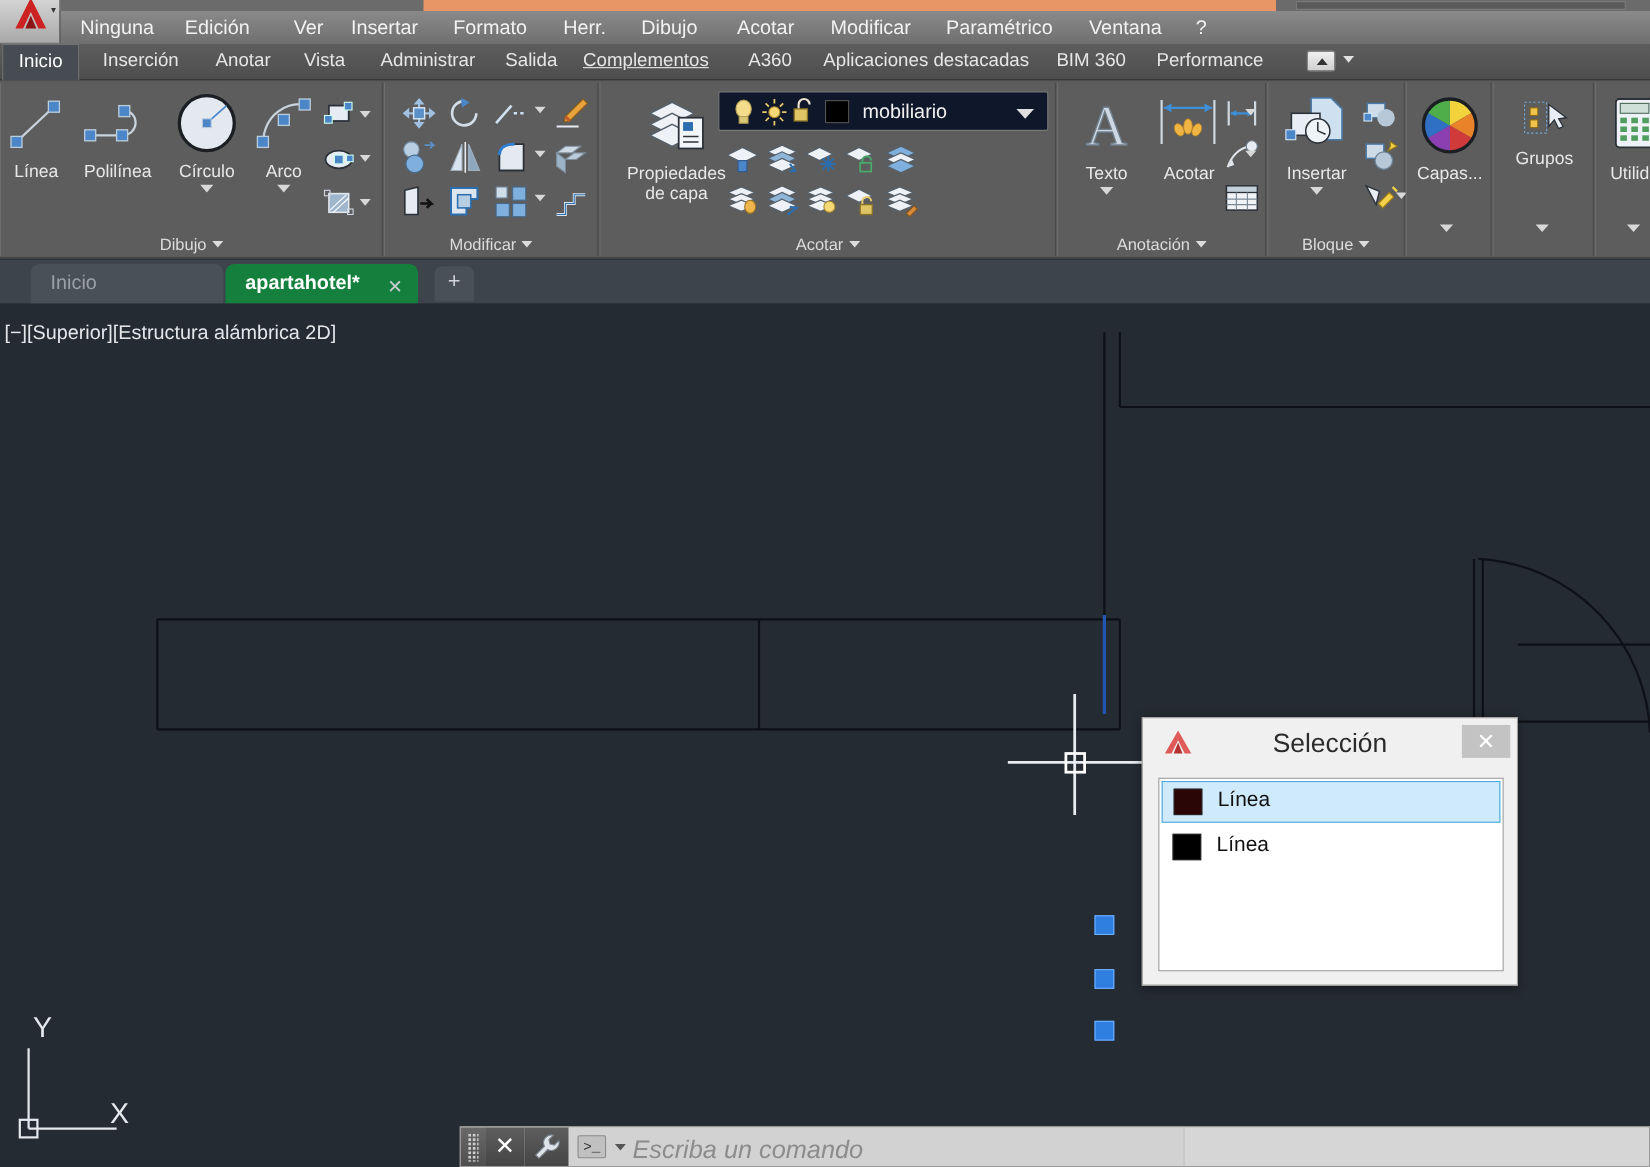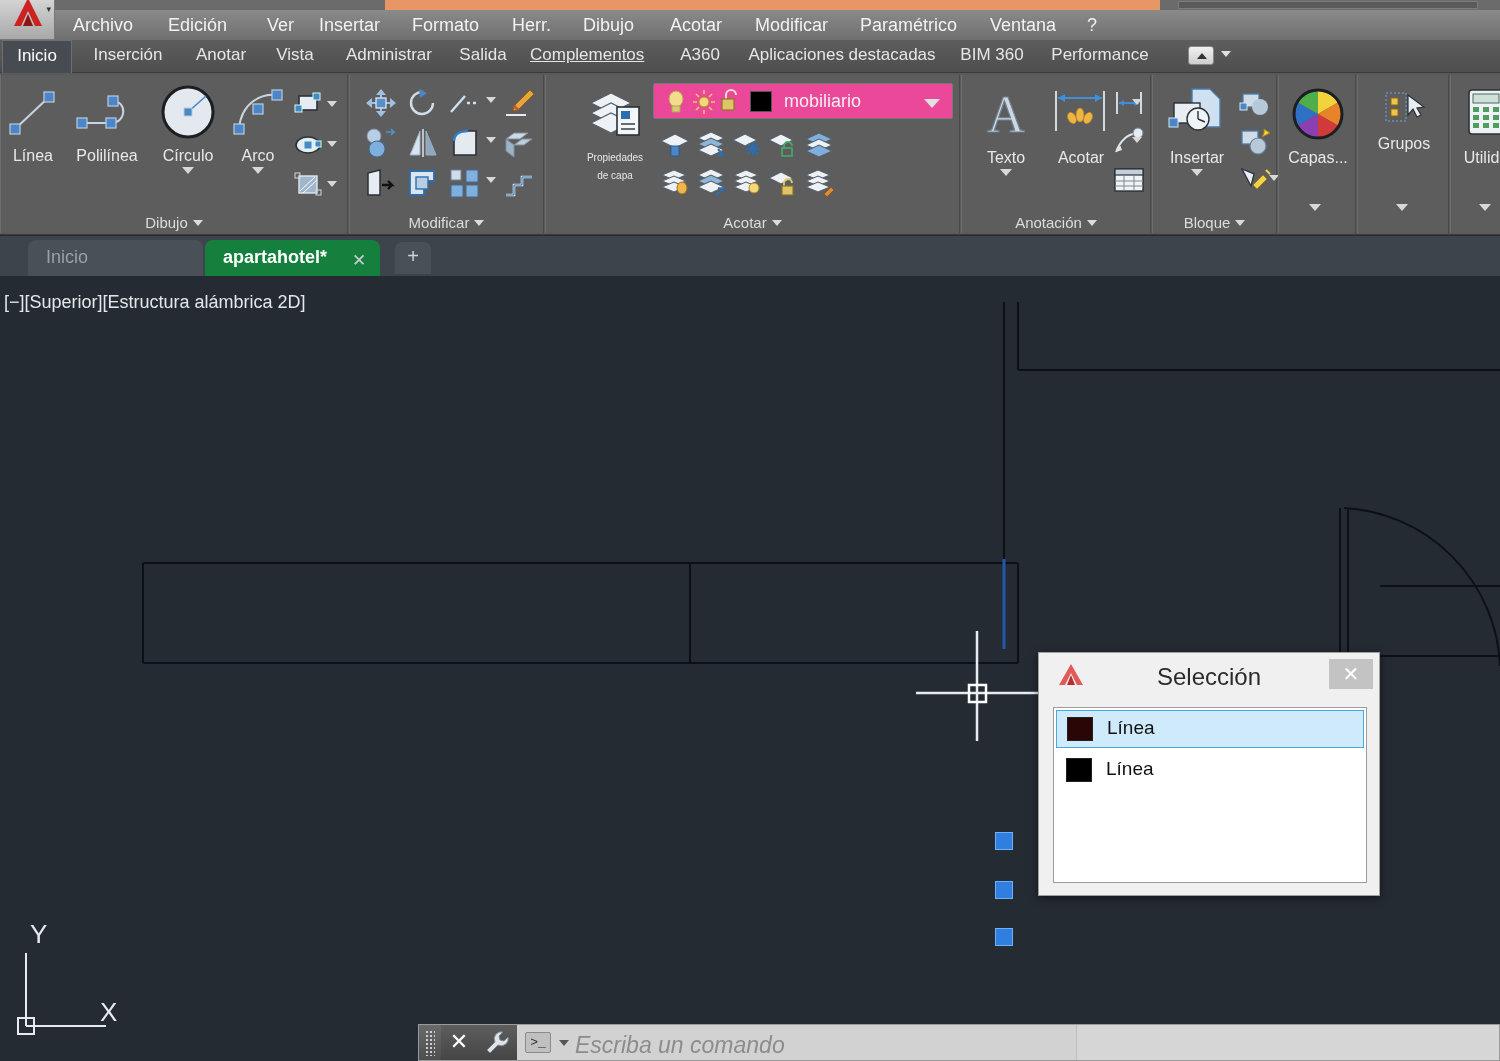--- a/index.html
+++ b/index.html
@@ -61,21 +61,21 @@
   .btn .lbl { display:block; margin-top:2px; white-space:nowrap; }
   .dropcaret { width:0;height:0; margin:2px auto 0 auto;
      border-left:6px solid transparent;border-right:6px solid transparent;
      border-top:7px solid #d8d8d8; }
   .minicaret { position:absolute; width:0;height:0;
      border-left:5px solid transparent;border-right:5px solid transparent;
      border-top:6px solid #d8d8d8; }
 
   
   .layercombo { position:absolute; left:652px; top:82px; width:300px; height:36px;
-     background:#ec4899; border:1px solid #777; border-radius:2px;padding-left:11px; }
+     background:#0f172a; border:1px solid #777; border-radius:2px;padding-left:11px; }
   .layercombo .lname { position:absolute; left:110px; top:7px; color:#f0f0f0; font-size:18px; }
   .layercombo .cb-caret { position:absolute; right:12px; top:15px; width:0;height:0;
      border-left:8px solid transparent;border-right:8px solid transparent;
      border-top:9px solid #e0e0e0; }
   .swatch { position:absolute; left:74px; top:8px; width:22px; height:21px; background:#000;
      border:1px solid #555; }
 
   
   .canvaswrap { position:absolute; left:0; top:276px; width:1500px; height:785px;
      background:#252b33; overflow:hidden; }
@@ -152,21 +152,21 @@
 
   <div class="applogo">
     <svg width="44" height="42" viewBox="0 0 44 42">
       <path d="M22 2 L36 30 L29 30 L22 15 L15 30 L8 30 Z" fill="#cc2222"></path>
       <path d="M22 18 L27 30 L17 30 Z" fill="#8c1414"></path>
     </svg>
     <span class="caret">▾</span>
   </div>
 
   <div class="menubar" id="menubar">
-      <div class="mi" style="left: 18px;">Archivo</div>
+      <div class="mi" style="left: 18px;">Ninguna</div>
       <div class="mi" style="left: 113px;">Edición</div>
       <div class="mi" style="left: 212px;">Ver</div>
       <div class="mi" style="left: 264px;">Insertar</div>
       <div class="mi" style="left: 357px;">Formato</div>
       <div class="mi" style="left: 457px;">Herr.</div>
       <div class="mi" style="left: 528px;">Dibujo</div>
       <div class="mi" style="left: 615px;">Acotar</div>
       <div class="mi" style="left: 700px;">Modificar</div>
       <div class="mi" style="left: 805px;">Paramétrico</div>
       <div class="mi" style="left: 935px;">Ventana</div>
@@ -356,21 +356,21 @@
           <g stroke="#55606b" fill="#eef2f6" stroke-width="1.2">
             <path d="M6 18 l20 -10 l20 10 l-20 10 z"></path>
             <path d="M6 28 l20 -10 l20 10 l-20 10 z"></path>
             <path d="M6 38 l20 -10 l20 10 l-20 10 z"></path>
           </g>
           <rect x="32" y="22" width="22" height="28" fill="#f3f6f9" stroke="#2b3138" stroke-width="1.6"></rect>
           <rect x="36" y="26" width="9" height="8" fill="#2b6fb0"></rect>
           <line x1="36" y1="39" x2="50" y2="39" stroke="#2b3138" stroke-width="1.4"></line>
           <line x1="36" y1="44" x2="50" y2="44" stroke="#2b3138" stroke-width="1.4"></line>
         </svg>
-        <span class="lbl" style="font-size:10px;line-height:18px">Propiedades<br>de capa</span>
+        <span class="lbl" style="font-size:16px;line-height:18px">Propiedades<br>de capa</span>
       </div>
 
       <div class="layercombo" style="left:107px;top:8px;width:300px">
         <svg width="24" height="26" style="position:absolute;left:10px;top:5px">
           <ellipse cx="12" cy="10" rx="7" ry="8" fill="#f3dc8c" stroke="#b5a052"></ellipse>
           <rect x="8" y="17" width="8" height="6" fill="#d9c977" stroke="#b5a052"></rect>
         </svg>
         <svg width="24" height="26" style="position:absolute;left:38px;top:5px">
           <circle cx="12" cy="13" r="5" fill="#f5d977" stroke="#b08a2a"></circle>
           <g stroke="#e8c96a" stroke-width="1.6">

